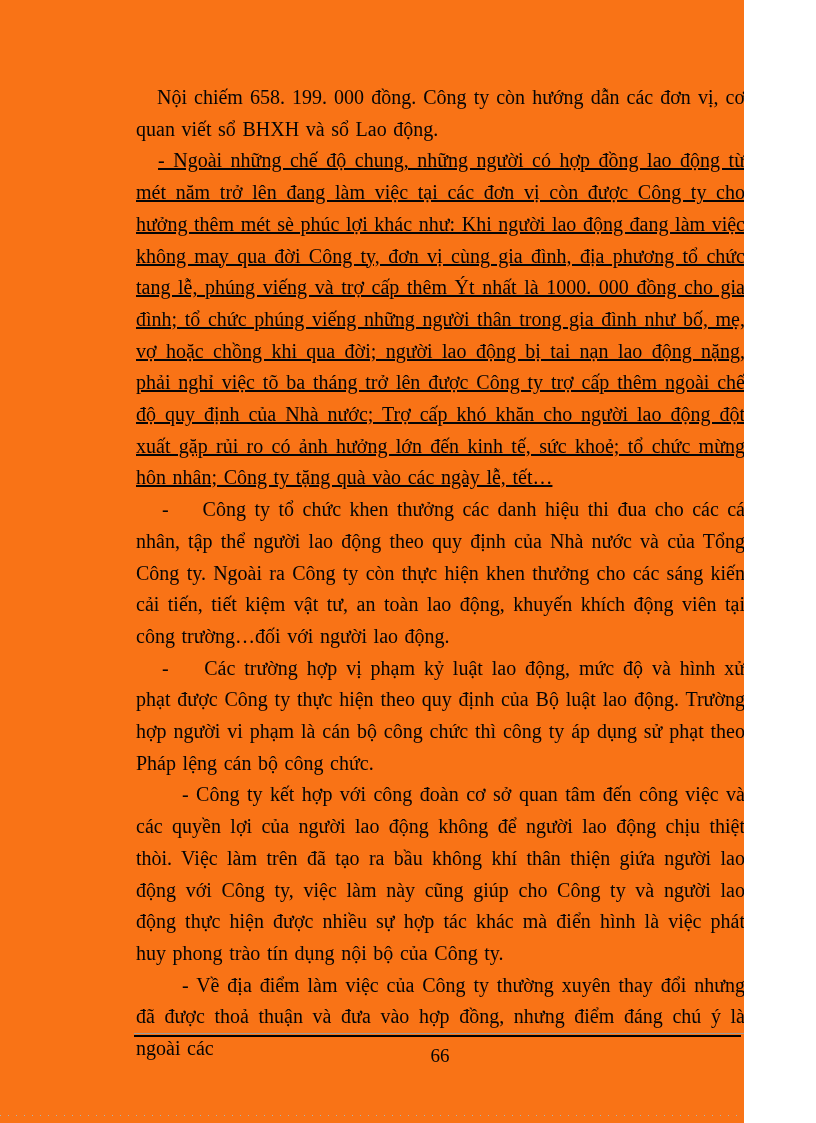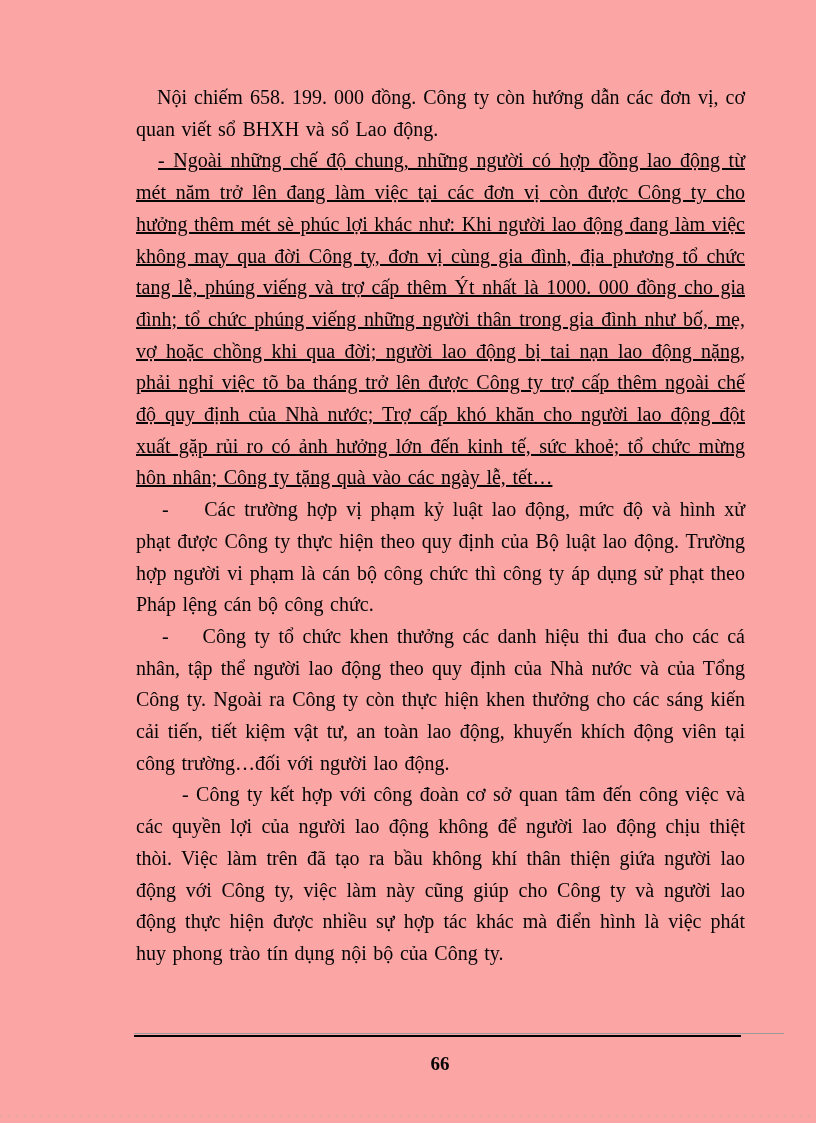--- a/index.html
+++ b/index.html
@@ -2,23 +2,23 @@
 <html><head>
 <meta charset="utf-8">
 <style>
   html, body {
     margin: 0;
     padding: 0;
     background: #ffffff;
   }
   .page {
     position: relative;
-    width: 816px;
+    width: 744px;
     height: 1123px;
-    background: #fca5a5;
+    background: #f97316;
     overflow: hidden;
     font-family: "Liberation Serif", "DejaVu Serif", serif;
     color: #000000;
   }
   .content {
     position: absolute;
     left: 136px;
     top: 82px;
     width: 609px;
     font-size: 20px;
@@ -53,47 +53,47 @@
     background: #9a9a9a;
   }
   .rule-thick {
     position: absolute;
     left: 0; top: 2px;
     width: 607px;
     height: 2px;
     background: #000000;
   }
   .page-number {
-    margin-top: 16px;
+    margin-top: 8px;
     font-size: 19px;
     line-height: 22px;
     color: #050505;
-    font-weight: bold;
   }
   .page-edge {
     position: absolute;
     left: 0;
     top: 1115px;
     width: 816px;
     height: 1px;
     
     background: repeating-linear-gradient(90deg, #b0b0b0 0px, #b0b0b0 1px, transparent 1px, transparent 8px);
   }
 </style>
 </head>
 <body>
 
 <div class="page">
 
   <div class="content">
     <p class="para indent-first">Nội chiếm 658. 199. 000 đồng. Công ty còn hướng dẫn các đơn vị, cơ quan viết sổ BHXH và sổ Lao động.</p>
     <p class="para indent-dash1">- Ngoài những chế độ chung, những người có hợp đồng lao động từ mét năm trở lên đang làm việc tại các đơn vị còn được Công ty cho hưởng thêm mét sè phúc lợi khác như: Khi người lao động đang làm việc không may qua đời Công ty, đơn vị cùng gia đình, địa phương tổ chức tang lễ, phúng viếng và trợ cấp thêm Ýt nhất là 1000. 000 đồng cho gia đình; tổ chức phúng viếng những người thân trong gia đình như bố, mẹ, vợ hoặc chồng khi qua đời; người lao động bị tai nạn lao động nặng, phải nghỉ việc tõ ba tháng trở lên được Công ty trợ cấp thêm ngoài chế độ quy định của Nhà nước; Trợ cấp khó khăn cho người lao động đột xuất gặp rủi ro có ảnh hưởng lớn đến kinh tế, sức khoẻ; tổ chức mừng hôn nhân; Công ty tặng quà vào các ngày lễ, tết…</p>
+    <p class="para indent-dash2">-&nbsp;&nbsp;&nbsp;&nbsp;Công ty tổ chức khen thưởng các danh hiệu thi đua cho các cá nhân, tập thể người lao động theo quy định của Nhà nước và của Tổng Công ty. Ngoài ra Công ty còn thực hiện khen thưởng cho các sáng kiến cải tiến, tiết kiệm vật tư, an toàn lao động, khuyến khích động viên tại công trường…đối với người lao động.</p>
     <p class="para indent-dash2">-&nbsp;&nbsp;&nbsp;&nbsp;Các trường hợp vị phạm kỷ luật lao động, mức độ và hình xử phạt được Công ty thực hiện theo quy định của Bộ luật lao động. Trường hợp người vi phạm là cán bộ công chức thì công ty áp dụng sử phạt theo Pháp lệng cán bộ công chức.</p>
-    <p class="para indent-dash2">-&nbsp;&nbsp;&nbsp;&nbsp;Công ty tổ chức khen thưởng các danh hiệu thi đua cho các cá nhân, tập thể người lao động theo quy định của Nhà nước và của Tổng Công ty. Ngoài ra Công ty còn thực hiện khen thưởng cho các sáng kiến cải tiến, tiết kiệm vật tư, an toàn lao động, khuyến khích động viên tại công trường…đối với người lao động.</p>
     <p class="para indent-dash3">- Công ty kết hợp với công đoàn cơ sở quan tâm đến công việc và các quyền lợi của người lao động không để người lao động chịu thiệt thòi. Việc làm trên đã tạo ra bầu không khí thân thiện giứa người lao động với Công ty, việc làm này cũng giúp cho Công ty và người lao động thực hiện được nhiều sự hợp tác khác mà điển hình là việc phát huy phong trào tín dụng nội bộ của Công ty.</p>
+    <p class="para indent-dash3">- Về địa điểm làm việc của Công ty thường xuyên thay đổi nhưng đã được thoả thuận và đưa vào hợp đồng, nhưng điểm đáng chú ý là ngoài các</p>
   </div>
 
   <div class="footer">
     <div class="footer-rule">
       <div class="rule-thin"></div>
       <div class="rule-thick"></div>
     </div>
     <div class="page-number">66</div>
   </div>
 

